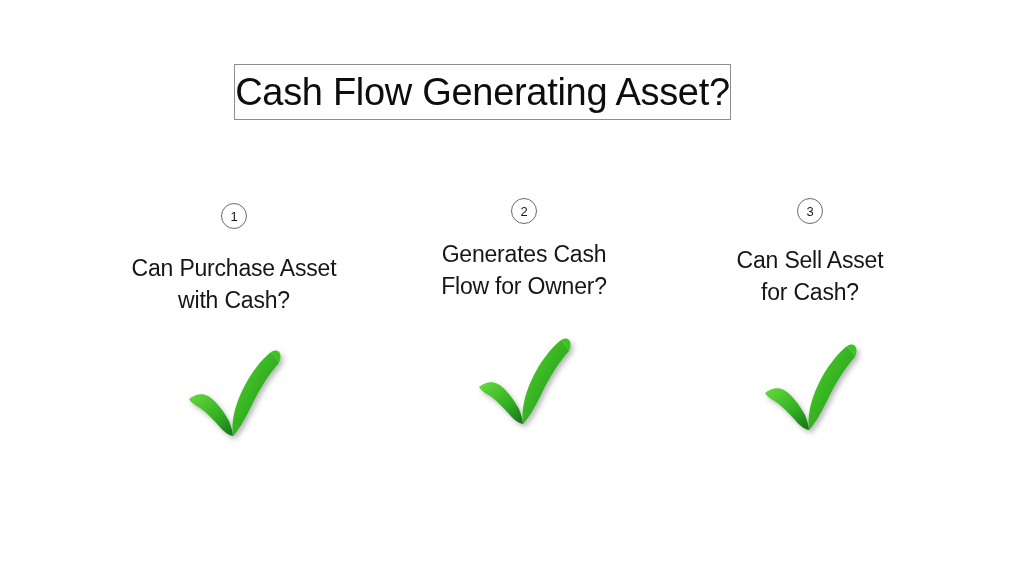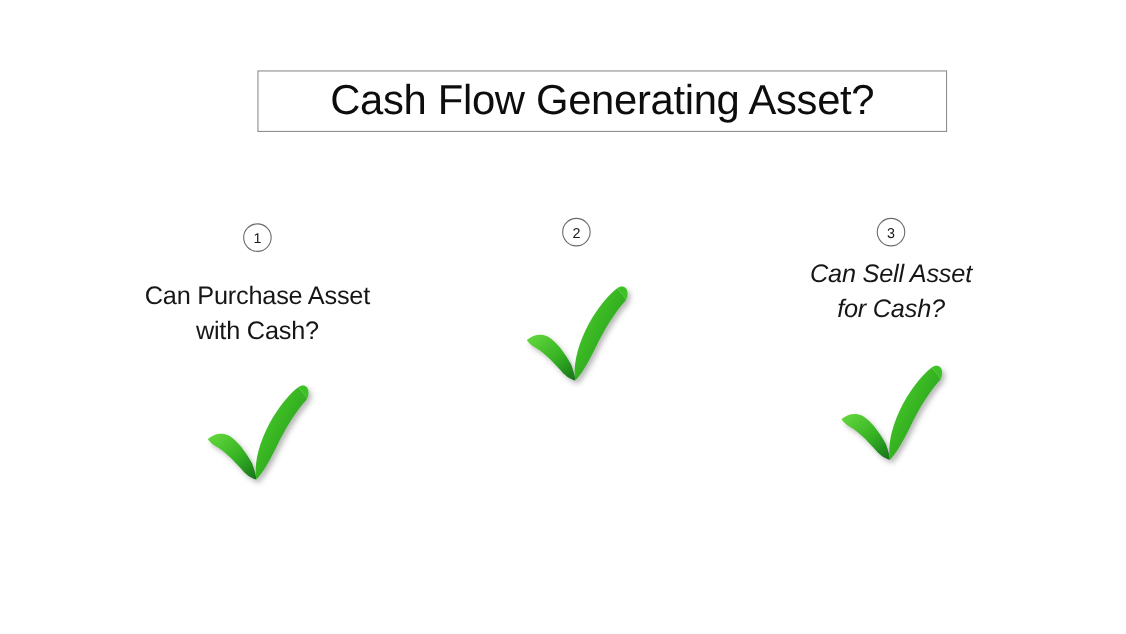--- a/index.html
+++ b/index.html
@@ -21,21 +21,21 @@
     width: 1024px;
     height: 576px;
     background: #ffffff;
   }
 
   
   #title-box {
     position: absolute;
     left: 234px;
     top: 64px;
-    width: 627px;
+    width: 497px;
     height: 56px;
     border: 1px solid #8e8e8e;
     background: #ffffff;
     box-sizing: border-box;
     display: flex;
     align-items: center;
     justify-content: center;
   }
   #title-text {
     font-size: 38px;
@@ -78,21 +78,21 @@
 
   .column-label {
     margin-top: 23px;
     font-size: 23px;
     line-height: 32px;
     color: #161616;
     letter-spacing: -0.2px;
     white-space: pre-line;
   }
   #column-2 .column-label { margin-top: 14px; }
-  #column-3 .column-label { margin-top: 8px; font-style: italic; }
+  #column-3 .column-label { margin-top: 20px; }
 
   
   .check-wrap {
     margin: 22px auto 0 auto;
     width: 110px;
     height: 110px;
     position: relative;
   }
   #column-1 .check-wrap { margin-top: 20px; }
   .check-wrap svg {
@@ -142,20 +142,22 @@
           <path d="M92 16 C95 14 98 14 100 16 C102 18 102 23 100 27 C98 23 95 19 92 16 Z" fill="#3ec227"></path>
         </g>
       </svg>
     </div>
   </div>
 
   <div class="column" id="column-2">
     <div class="step-badge">
       <span>2</span>
     </div>
+    <div class="column-label">Generates Cash
+Flow for Owner?</div>
     <div class="check-wrap">
       <svg viewBox="0 0 110 110" xmlns="http://www.w3.org/2000/svg" aria-hidden="true">
         <defs>
           <linearGradient id="gB" x1="0%" y1="0%" x2="100%" y2="100%">
             <stop offset="0%" stop-color="#5fd33a"></stop>
             <stop offset="38%" stop-color="#3cbb25"></stop>
             <stop offset="72%" stop-color="#2aa11b"></stop>
             <stop offset="100%" stop-color="#14701a"></stop>
           </linearGradient>
           <linearGradient id="gBtail" x1="10%" y1="0%" x2="95%" y2="100%">

